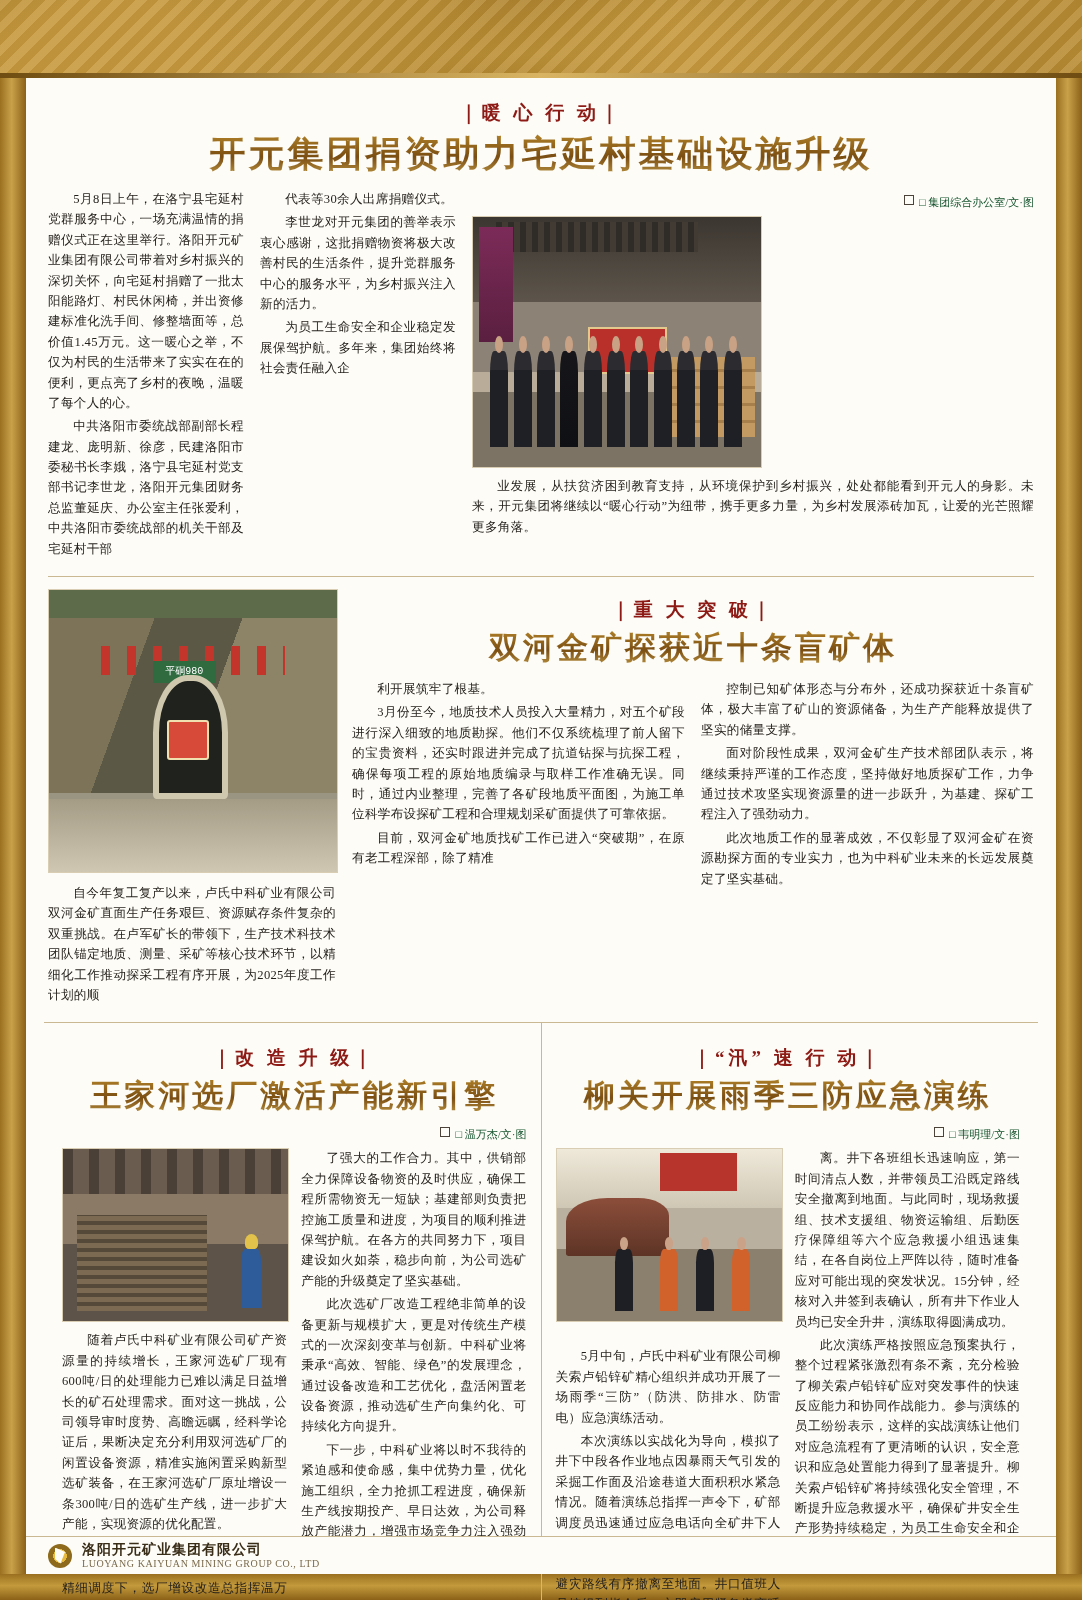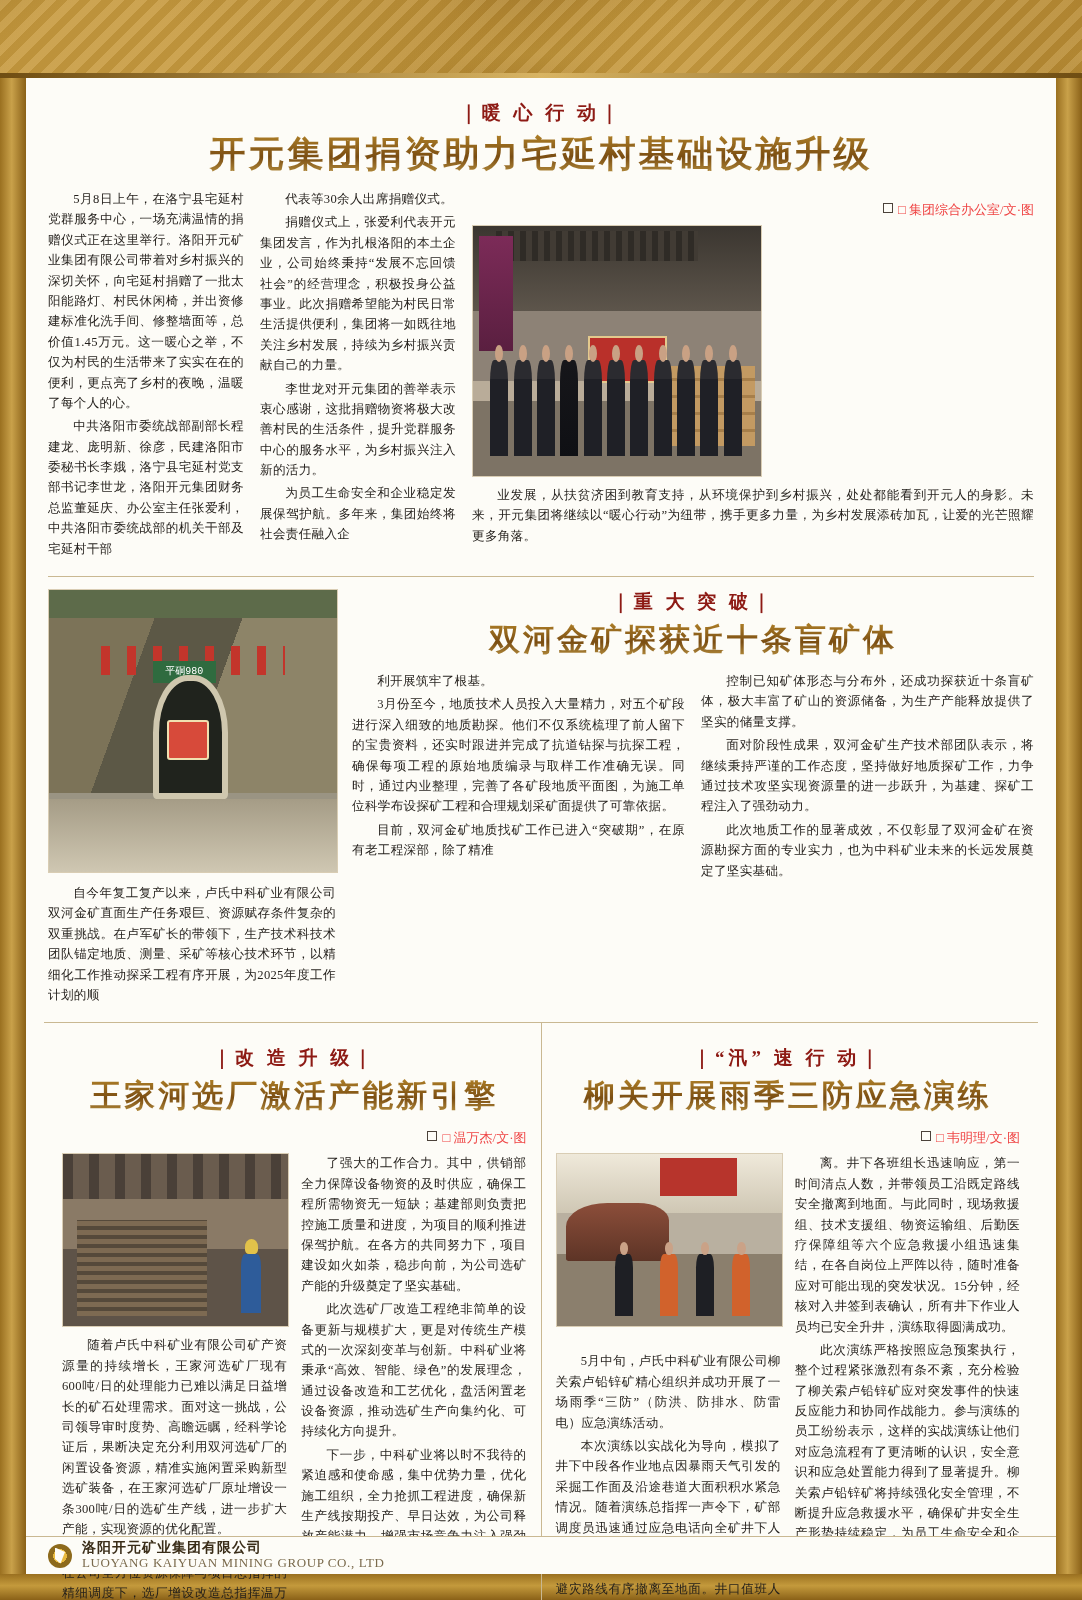--- a/index.html
+++ b/index.html
@@ -64,23 +64,23 @@
     background:linear-gradient(180deg,#b8892c 0%,#7a4d12 55%,#c6a04a 100%);
     -webkit-background-clip:text;background-clip:text;
     color:#8a5f1b;
     -webkit-text-fill-color:transparent;
     margin:2px 0 10px;
     font-family:"Liberation Serif",serif;
   }
   .headline.mid{font-size:31px;}
   .byline{
     text-align:right;
-    font-size:13px;
-    color:#ef4444;
-    margin:12px 0 6px;
+    font-size:11px;
+    color:#14532d;
+    margin:6px 0 6px;
   }
   .byline .sq{display:inline-block;width:8px;height:8px;border:1px solid #4b423a;margin-right:5px;vertical-align:1px;}
   p.col{
     font-size:12.6px;
     line-height:1.62;
     text-align:justify;
     margin:0 0 3px;
     text-indent:2em;
     letter-spacing:.3px;
     color:#221e1a;
@@ -182,21 +182,21 @@
     background:#fdfcf7;
   }
   .logo-mark{
     width:24px;height:24px;border-radius:50%;
     background:radial-gradient(circle at 50% 50%,#e8b93f 0 40%,#8d6a1c 41% 100%);
     position:relative;flex:none;
   }
   .logo-mark:after{content:"";position:absolute;left:7px;top:4px;width:10px;height:16px;background:#fdfcf7;
     clip-path:polygon(0 0,100% 28%,55% 100%,0 72%);}
   .logo-cn{font-size:14px;font-weight:bold;color:#3a2d18;letter-spacing:1px;line-height:1.1;}
-  .logo-en{font-size:13px;color:#7a6a4c;letter-spacing:.6px;}
+  .logo-en{font-size:10px;color:#7a6a4c;letter-spacing:.6px;}
 </style>
 </head>
 <body>
 
 <div class="page">
   <div class="top-band"></div>
   <div class="side-left"></div>
   <div class="side-right"></div>
   <div class="bottom-band"></div>
 
@@ -205,21 +205,20 @@
     <div class="story1">
       <div class="kicker">｜暖 心 行 动｜</div>
       <div class="headline">开元集团捐资助力宅延村基础设施升级</div>
       <div class="s1-grid">
         <div class="s1-col">
           <p class="col">5月8日上午，在洛宁县宅延村党群服务中心，一场充满温情的捐赠仪式正在这里举行。洛阳开元矿业集团有限公司带着对乡村振兴的深切关怀，向宅延村捐赠了一批太阳能路灯、村民休闲椅，并出资修建标准化洗手间、修整墙面等，总价值1.45万元。这一暖心之举，不仅为村民的生活带来了实实在在的便利，更点亮了乡村的夜晚，温暖了每个人的心。</p>
           <p class="col">中共洛阳市委统战部副部长程建龙、庞明新、徐彦，民建洛阳市委秘书长李娥，洛宁县宅延村党支部书记李世龙，洛阳开元集团财务总监董延庆、办公室主任张爱利，中共洛阳市委统战部的机关干部及宅延村干部</p>
         </div>
         <div class="s1-col">
           <p class="col">代表等30余人出席捐赠仪式。</p>
-          <p class="col">捐赠仪式上，张爱利代表开元集团发言，作为扎根洛阳的本土企业，公司始终秉持“发展不忘回馈社会”的经营理念，积极投身公益事业。此次捐赠希望能为村民日常生活提供便利，集团将一如既往地关注乡村发展，持续为乡村振兴贡献自己的力量。</p>
           <p class="col">李世龙对开元集团的善举表示衷心感谢，这批捐赠物资将极大改善村民的生活条件，提升党群服务中心的服务水平，为乡村振兴注入新的活力。</p>
           <p class="col">为员工生命安全和企业稳定发展保驾护航。多年来，集团始终将社会责任融入企</p>
         </div>
         <div class="s1-right">
           <div class="byline">
             <span class="sq"></span><span>□ 集团综合办公室/文·图</span>
           </div>
           <div class="photo photo-group">
             <div class="wall"></div>
               <div class="roof"></div>
@@ -252,21 +251,21 @@
           <div class="cliff"></div>
           <div class="lanterns"></div>
           <div class="sign">平硐980</div>
           <div class="portal"></div>
           <div class="panel"></div>
           <div class="ground"></div>
         </div>
         <p class="col" style="margin-top:10px">自今年复工复产以来，卢氏中科矿业有限公司双河金矿直面生产任务艰巨、资源赋存条件复杂的双重挑战。在卢军矿长的带领下，生产技术科技术团队锚定地质、测量、采矿等核心技术环节，以精细化工作推动探采工程有序开展，为2025年度工作计划的顺</p>
       </div>
       <div class="s2-body">
-        <div class="kicker" style="margin-top:0">｜重 大 突 破｜</div>
+        <div class="kicker" style="margin-top:8px">｜重 大 突 破｜</div>
         <div class="headline mid">双河金矿探获近十条盲矿体</div>
         <div class="s2-cols">
           <div class="c">
             <p class="col">利开展筑牢了根基。</p>
             <p class="col">3月份至今，地质技术人员投入大量精力，对五个矿段进行深入细致的地质勘探。他们不仅系统梳理了前人留下的宝贵资料，还实时跟进并完成了抗道钻探与抗探工程，确保每项工程的原始地质编录与取样工作准确无误。同时，通过内业整理，完善了各矿段地质平面图，为施工单位科学布设探矿工程和合理规划采矿面提供了可靠依据。</p>
             <p class="col">目前，双河金矿地质找矿工作已进入“突破期”，在原有老工程深部，除了精准</p>
           </div>
           <div class="c">
             <p class="col">控制已知矿体形态与分布外，还成功探获近十条盲矿体，极大丰富了矿山的资源储备，为生产产能释放提供了坚实的储量支撑。</p>
             <p class="col">面对阶段性成果，双河金矿生产技术部团队表示，将继续秉持严谨的工作态度，坚持做好地质探矿工作，力争通过技术攻坚实现资源量的进一步跃升，为基建、探矿工程注入了强劲动力。</p>

